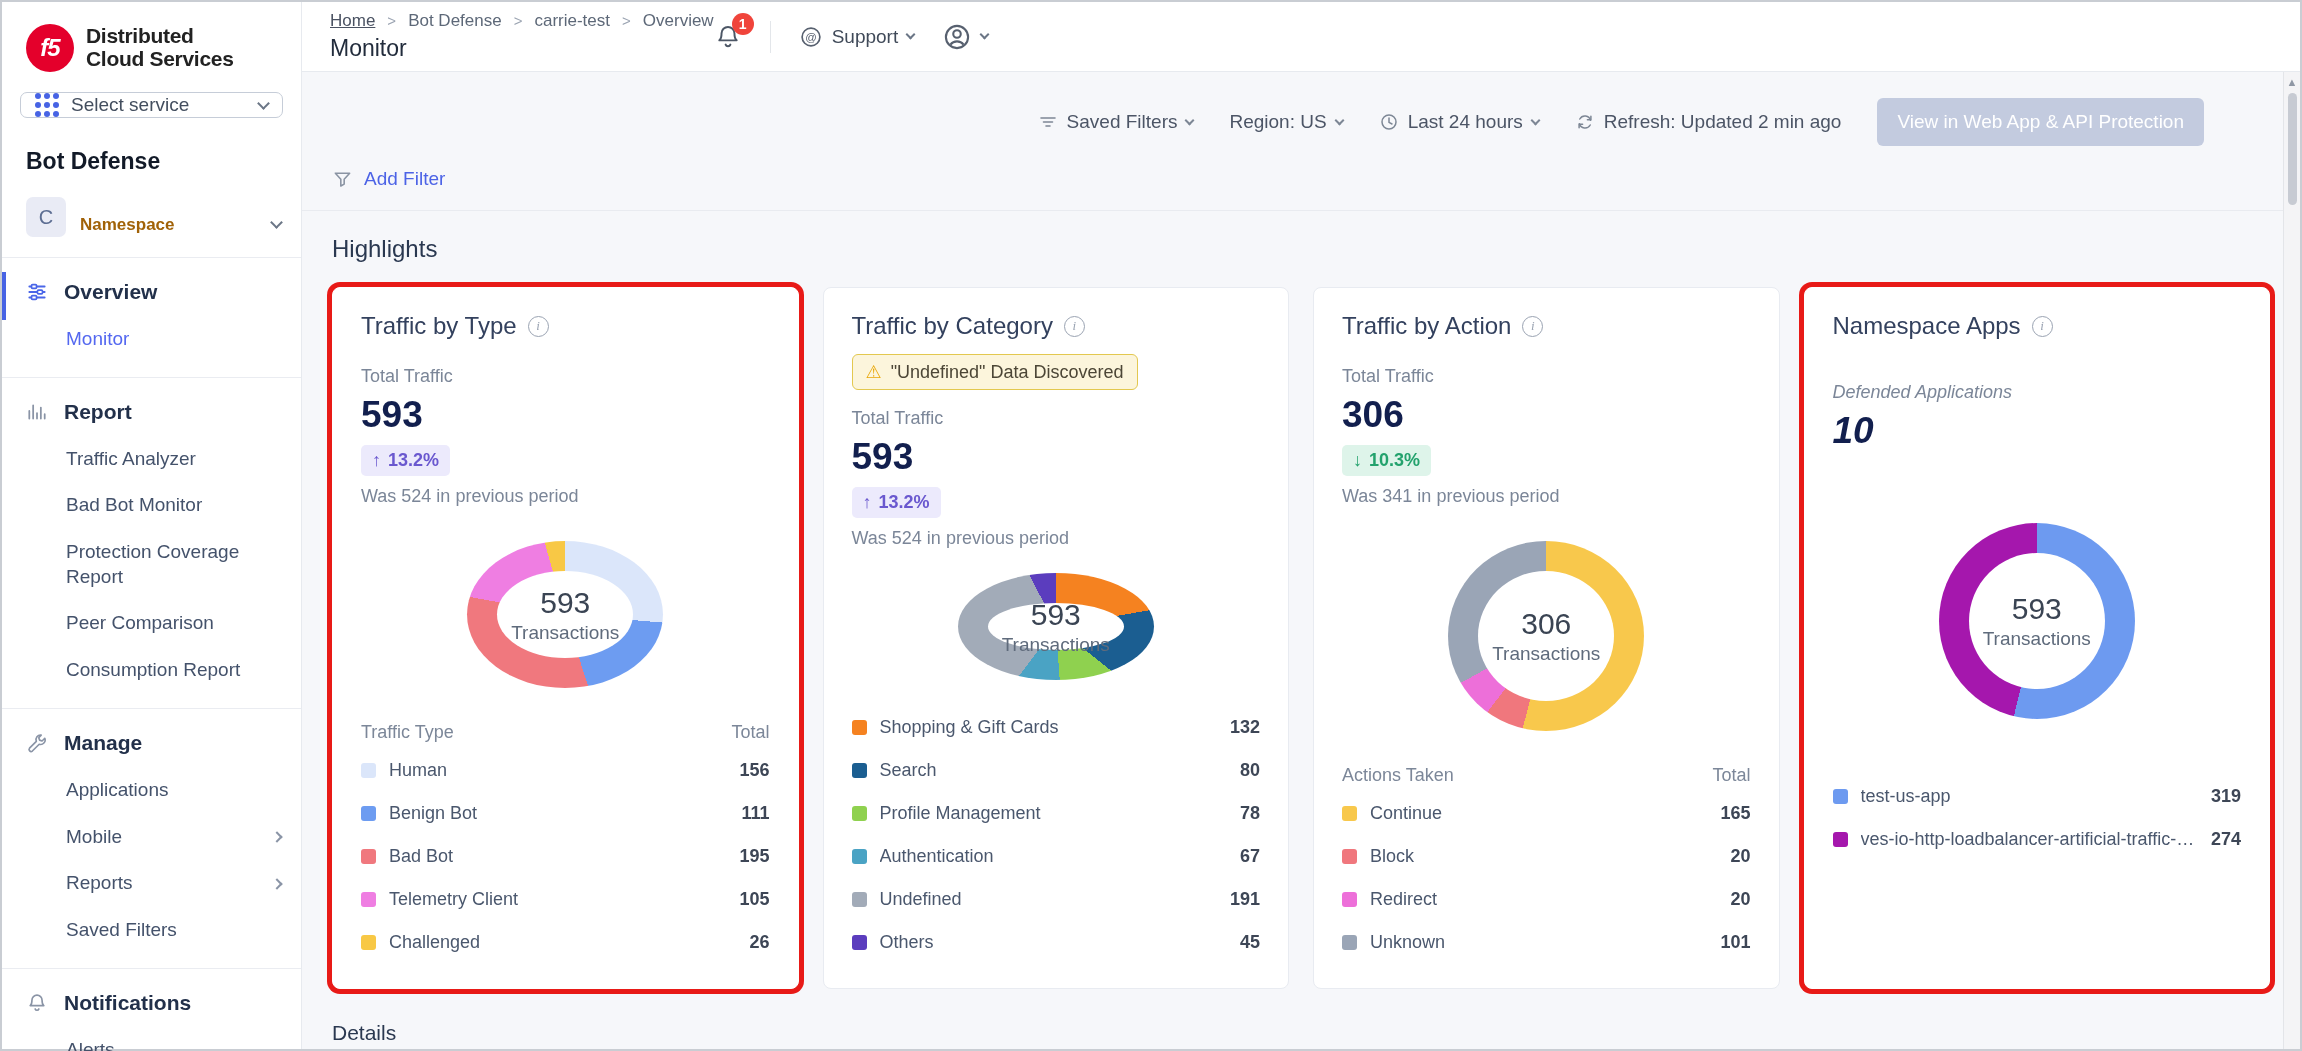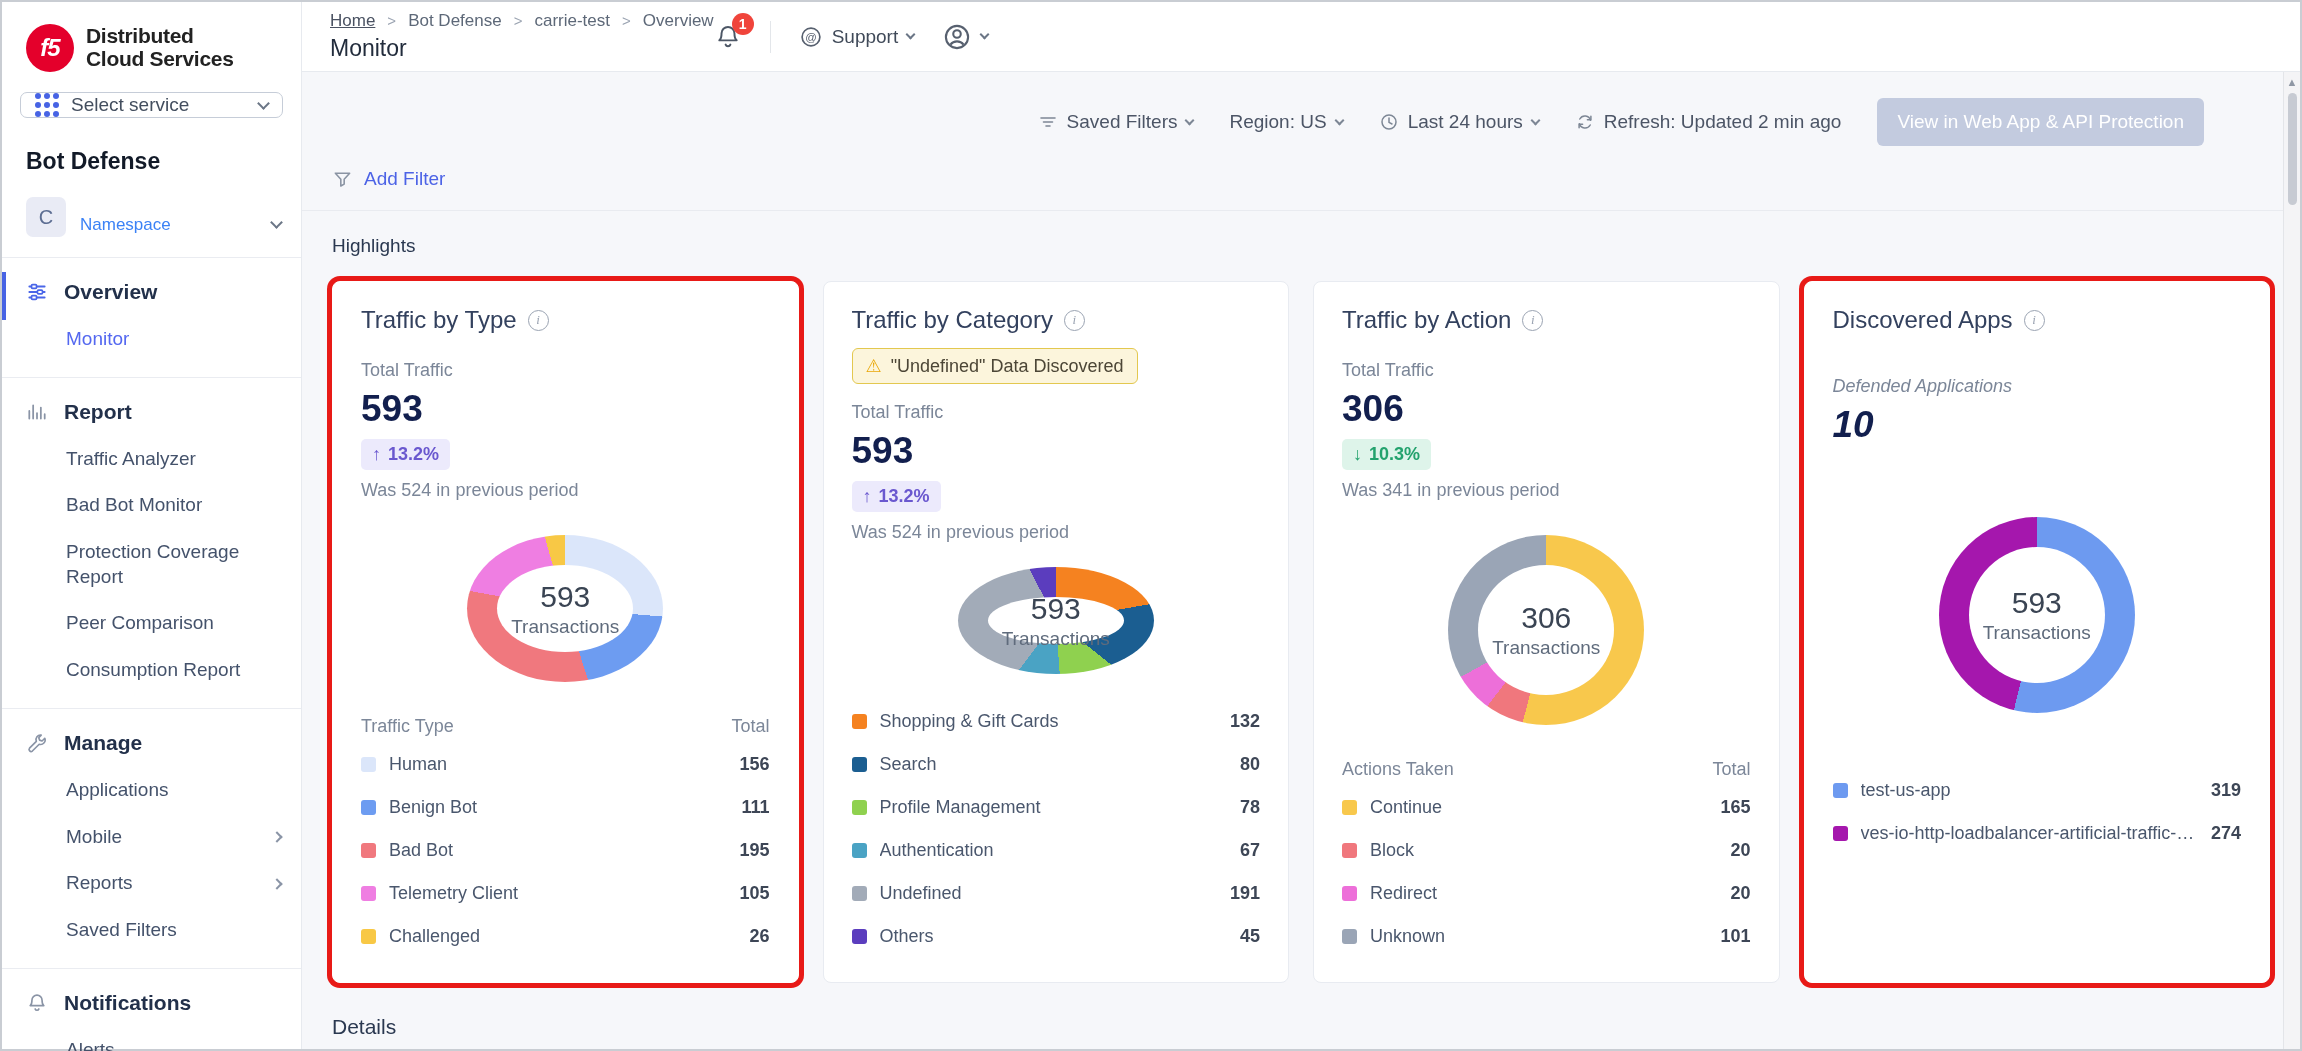--- a/index.html
+++ b/index.html
@@ -15,21 +15,21 @@
   .service-select { margin:6px 18px 6px 18px; height:46px; border:1px solid #c6cdd8; border-radius:7px; display:flex; align-items:center; gap:12px; padding:0 14px; background:#fff; }
   .service-select .label { font-size:19px; color:#434e5e; }
   .grid-icon { display:grid; grid-template-columns:repeat(3,6px); grid-gap:3px; }
   .grid-icon i { width:6px; height:6px; border-radius:50%; background:#4763e4; display:block; }
   .chev { width:9px; height:9px; border-right:2px solid #6b7686; border-bottom:2px solid #6b7686; transform:rotate(45deg); display:inline-block; }
   .chev.right { transform:rotate(-45deg); }
   .service-select .chev { margin-left:auto; margin-top:-4px; }
   .product-title { padding:24px 18px 8px 24px; font-size:23px; font-weight:bold; color:#121a28; }
   .namespace-row { display:flex; align-items:flex-end; padding:14px 20px 20px 24px; border-bottom:1px solid #eaecf1; }
   .ns-avatar { width:40px; height:40px; border-radius:7px; background:#e9ebf5; color:#5c6d92; font-size:20px; display:flex; align-items:center; justify-content:center; }
-  .ns-label { margin-left:14px; font-size:17px; color:#3b82f6; padding-bottom:2px; }
+  .ns-label { margin-left:14px; font-size:17px; color:#a16207; padding-bottom:2px;font-weight:bold; }
   .namespace-row .chev { margin-left:auto; margin-bottom:10px; }
   nav { flex:1; }
   .nav-section { border-bottom:1px solid #eaecf1; padding:8px 0 14px; position:relative; }
   .nav-section.active::before { content:""; position:absolute; left:0; top:14px; width:4px; height:48px; background:#4763e4; }
   .nav-head { display:flex; align-items:center; gap:16px; padding:14px 18px 12px 24px; cursor:pointer; }
   .nav-head .nav-icon { color:#8a94a6; display:flex; }
   .nav-section.active .nav-icon { color:#4a66e8; }
   .nav-head .nav-label { font-size:21px; font-weight:600; color:#22304a; }
   .nav-item { display:flex; align-items:center; padding:11px 20px 11px 64px; font-size:19px; color:#44526b; cursor:pointer; }
   .nav-item span.txt { max-width:176px; line-height:1.3; }
@@ -52,21 +52,21 @@
   .icon-circled { color:#57606f; display:flex; }
 
   .content { flex:1; background:#f6f7fa; position:relative; overflow:hidden; }
   .toolbar { display:flex; justify-content:flex-end; align-items:center; gap:36px; padding:26px 96px 22px 24px; font-size:19px; color:#4c5566; }
   .tb-item { display:flex; align-items:center; gap:9px; cursor:pointer; white-space:nowrap; }
   .tb-item .chev { width:7px; height:7px; margin-top:-3px; border-color:#7d8795; }
   .tb-icon { color:#7d8795; display:flex; }
   .view-btn { background:#c3cbdf; color:#fff; border:none; border-radius:6px; padding:13px 20px; font-size:19px; font-family:inherit; cursor:pointer; white-space:nowrap;text-align:center; }
   .filter-row { display:flex; align-items:center; gap:11px; padding:0 0 20px 30px; border-bottom:1px solid #e9ebf0; color:#4c63e6; font-size:19px; }
   .filter-row .tb-icon { color:#8a94a3; }
-  .section-head { padding:24px 30px 16px; font-size:19px; color:#2a3850; }
+  .section-head { padding:24px 30px 16px; font-size:24px; color:#2a3850; }
   .details-head { padding:30px 30px 0; font-size:21px; color:#2a3850; }
 
   
   .cards { display:flex; gap:24px; padding:8px 30px 2px; height:712px; }
   .card { flex:1; background:#fff; border:1px solid #e8ebf1; border-radius:8px; padding:24px 28px; display:flex; flex-direction:column; min-width:0; }
   .card.highlighted { box-shadow:0 0 0 5px #e81a17; border-color:#fff; }
   .card-title-row { display:flex; align-items:center; gap:11px; }
   .card-title { font-size:24px; color:#33415e; }
   .info-icon { width:21px; height:21px; border:1.5px solid #9aa3b2; border-radius:50%; color:#9aa3b2; font-size:13px; font-style:italic; font-family:"Liberation Serif",serif; display:flex; align-items:center; justify-content:center; cursor:pointer; flex:0 0 auto; }
   .warn-badge { margin-top:14px; align-self:flex-start; display:flex; align-items:center; gap:9px; background:#fcf5dc; border:1.5px solid #e3c84f; border-radius:6px; padding:6px 13px; font-size:18px; color:#4c4636; }
@@ -474,21 +474,21 @@
                   <span class="swatch" style="background:#9aa5b6"></span>
                   <span class="legend-label">Unknown</span>
                   <span class="legend-value">101</span>
                 </div>
               </div>
           </div>
         </section>
 
         <section class="card highlighted">
           <div class="card-title-row">
-            <span class="card-title">Discovered Apps</span>
+            <span class="card-title">Namespace Apps</span>
             <span class="info-icon">i</span>
           </div>
           <div class="stats" style="margin-top:42px;font-style:italic;">
             <div class="stat-label">Defended Applications</div>
             <div class="stat-number">10</div>
           </div>
           <div class="donut-wrap tall-gap">
             <div class="donut" style="background: conic-gradient(rgb(109, 154, 240) 0deg, rgb(109, 154, 240) 193.66deg, rgb(165, 23, 173) 193.66deg, rgb(165, 23, 173) 360deg);"></div>
             <div class="hole">
               <span class="cv">593</span>

